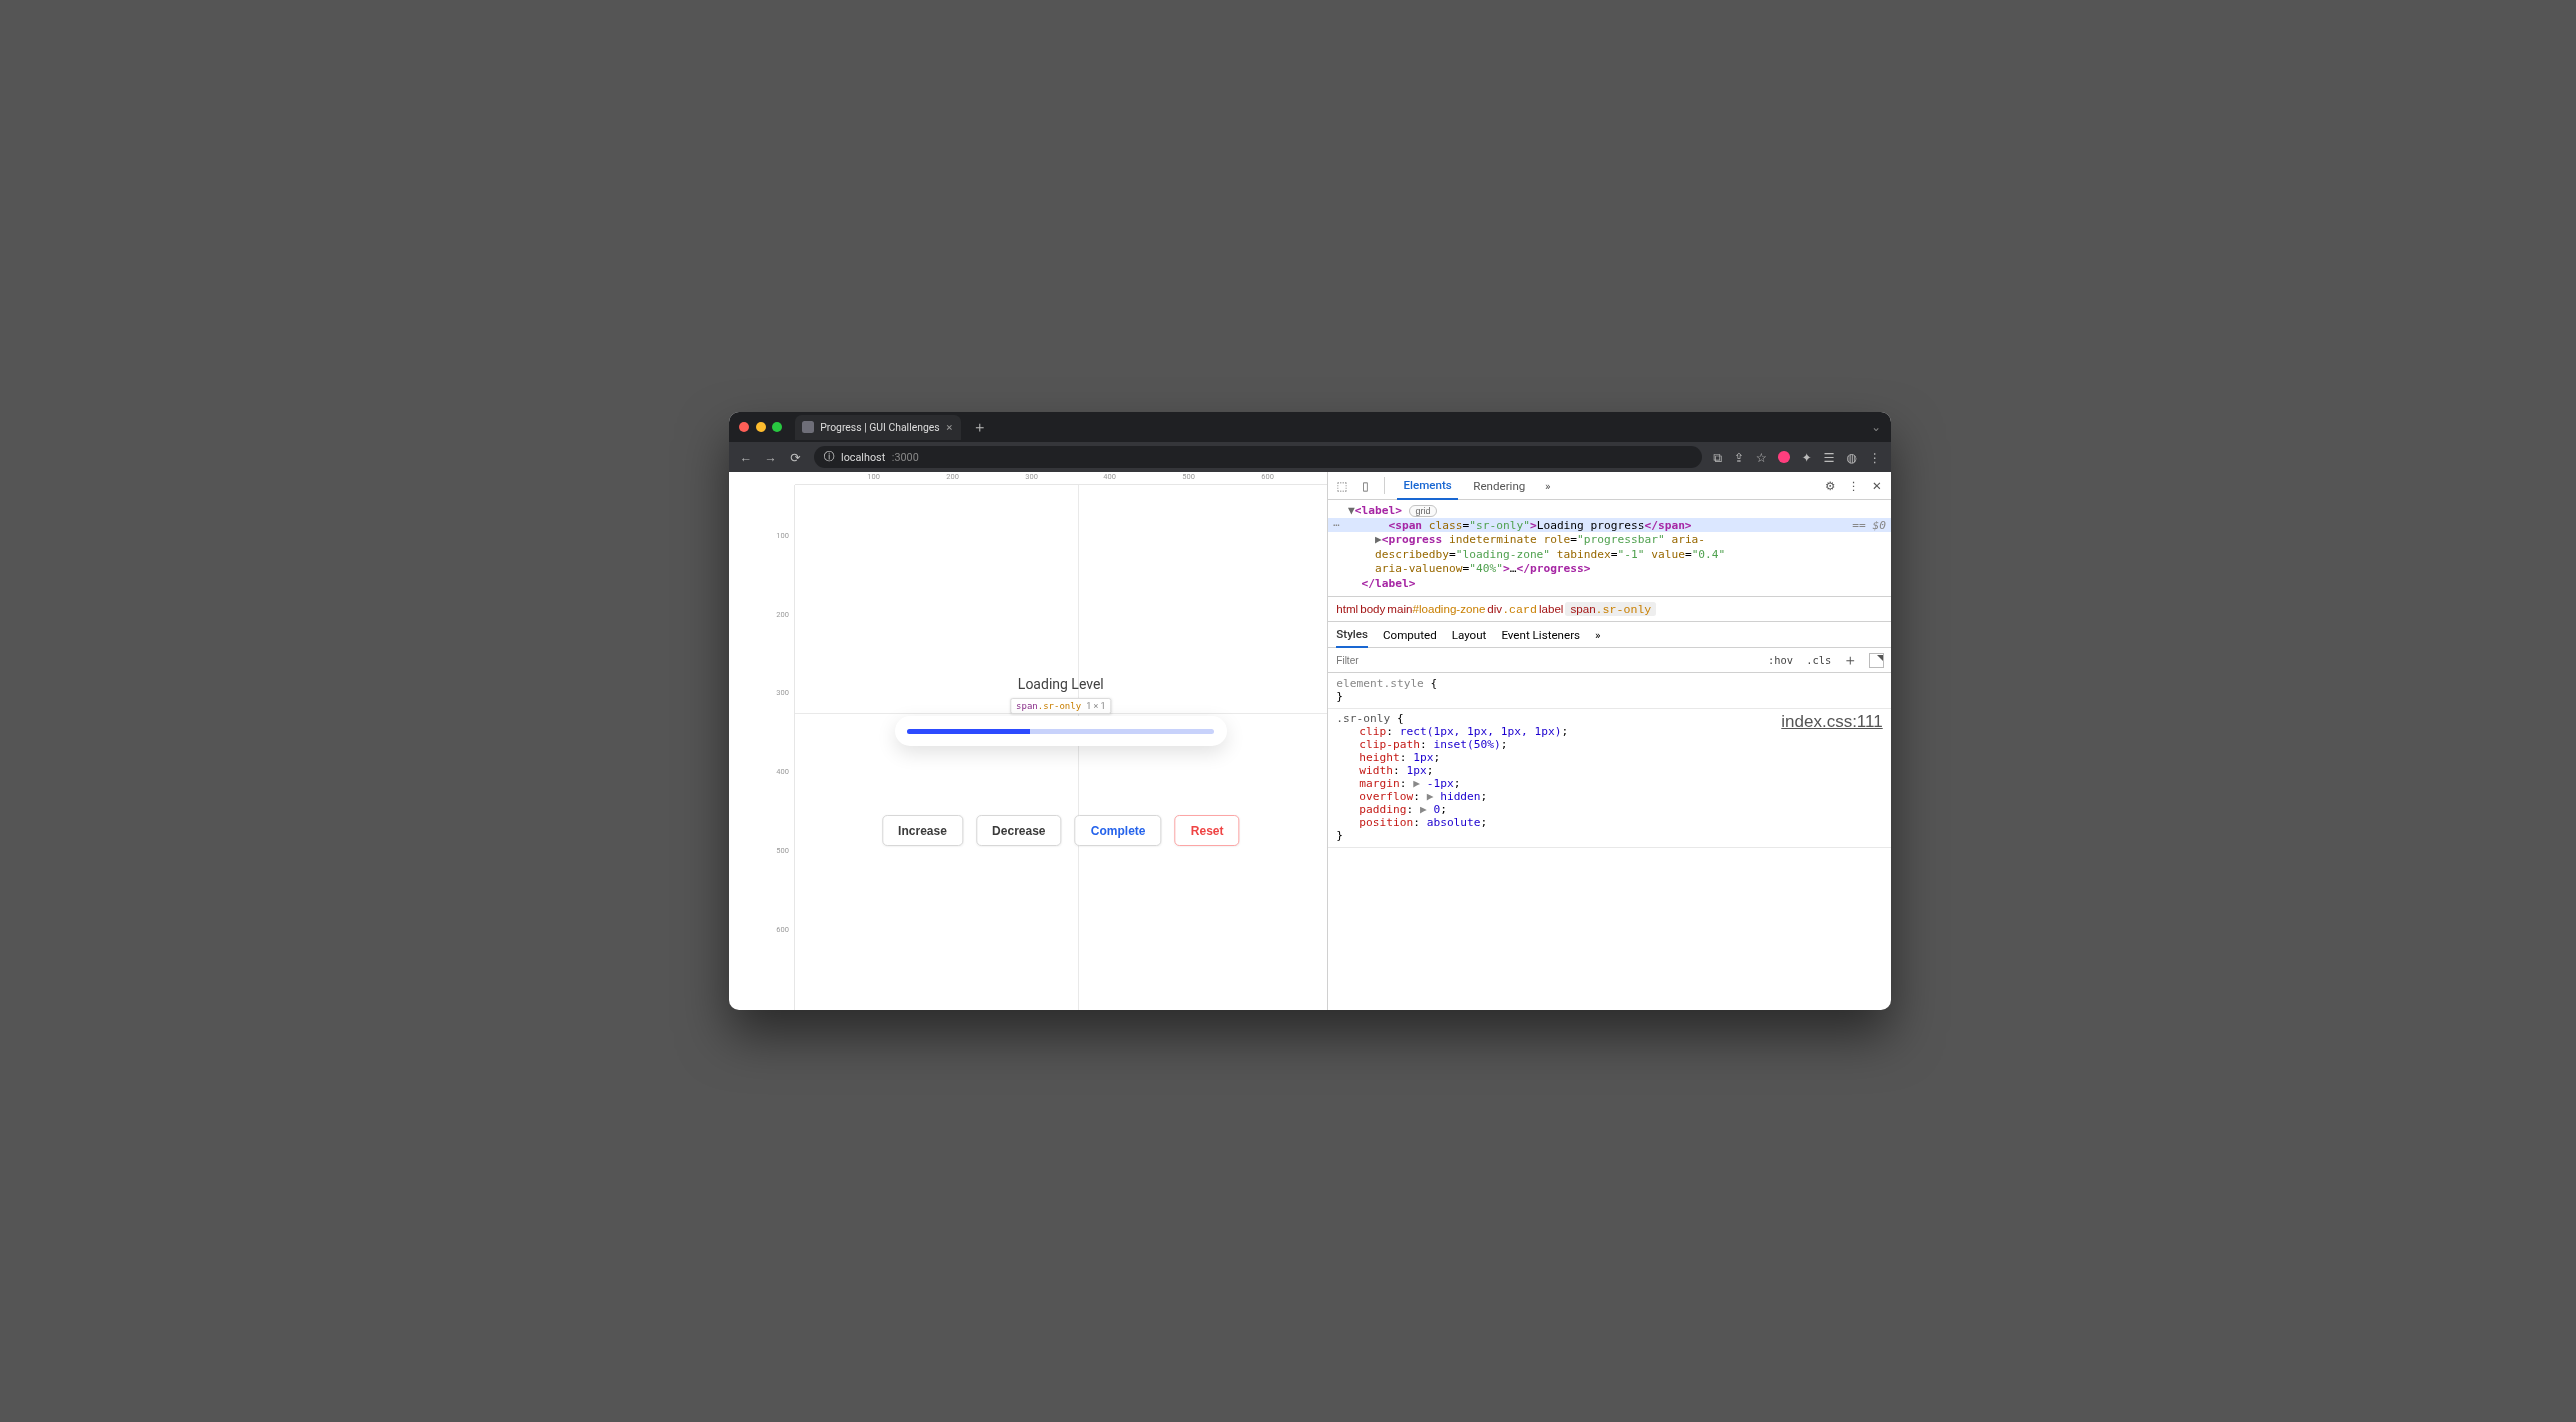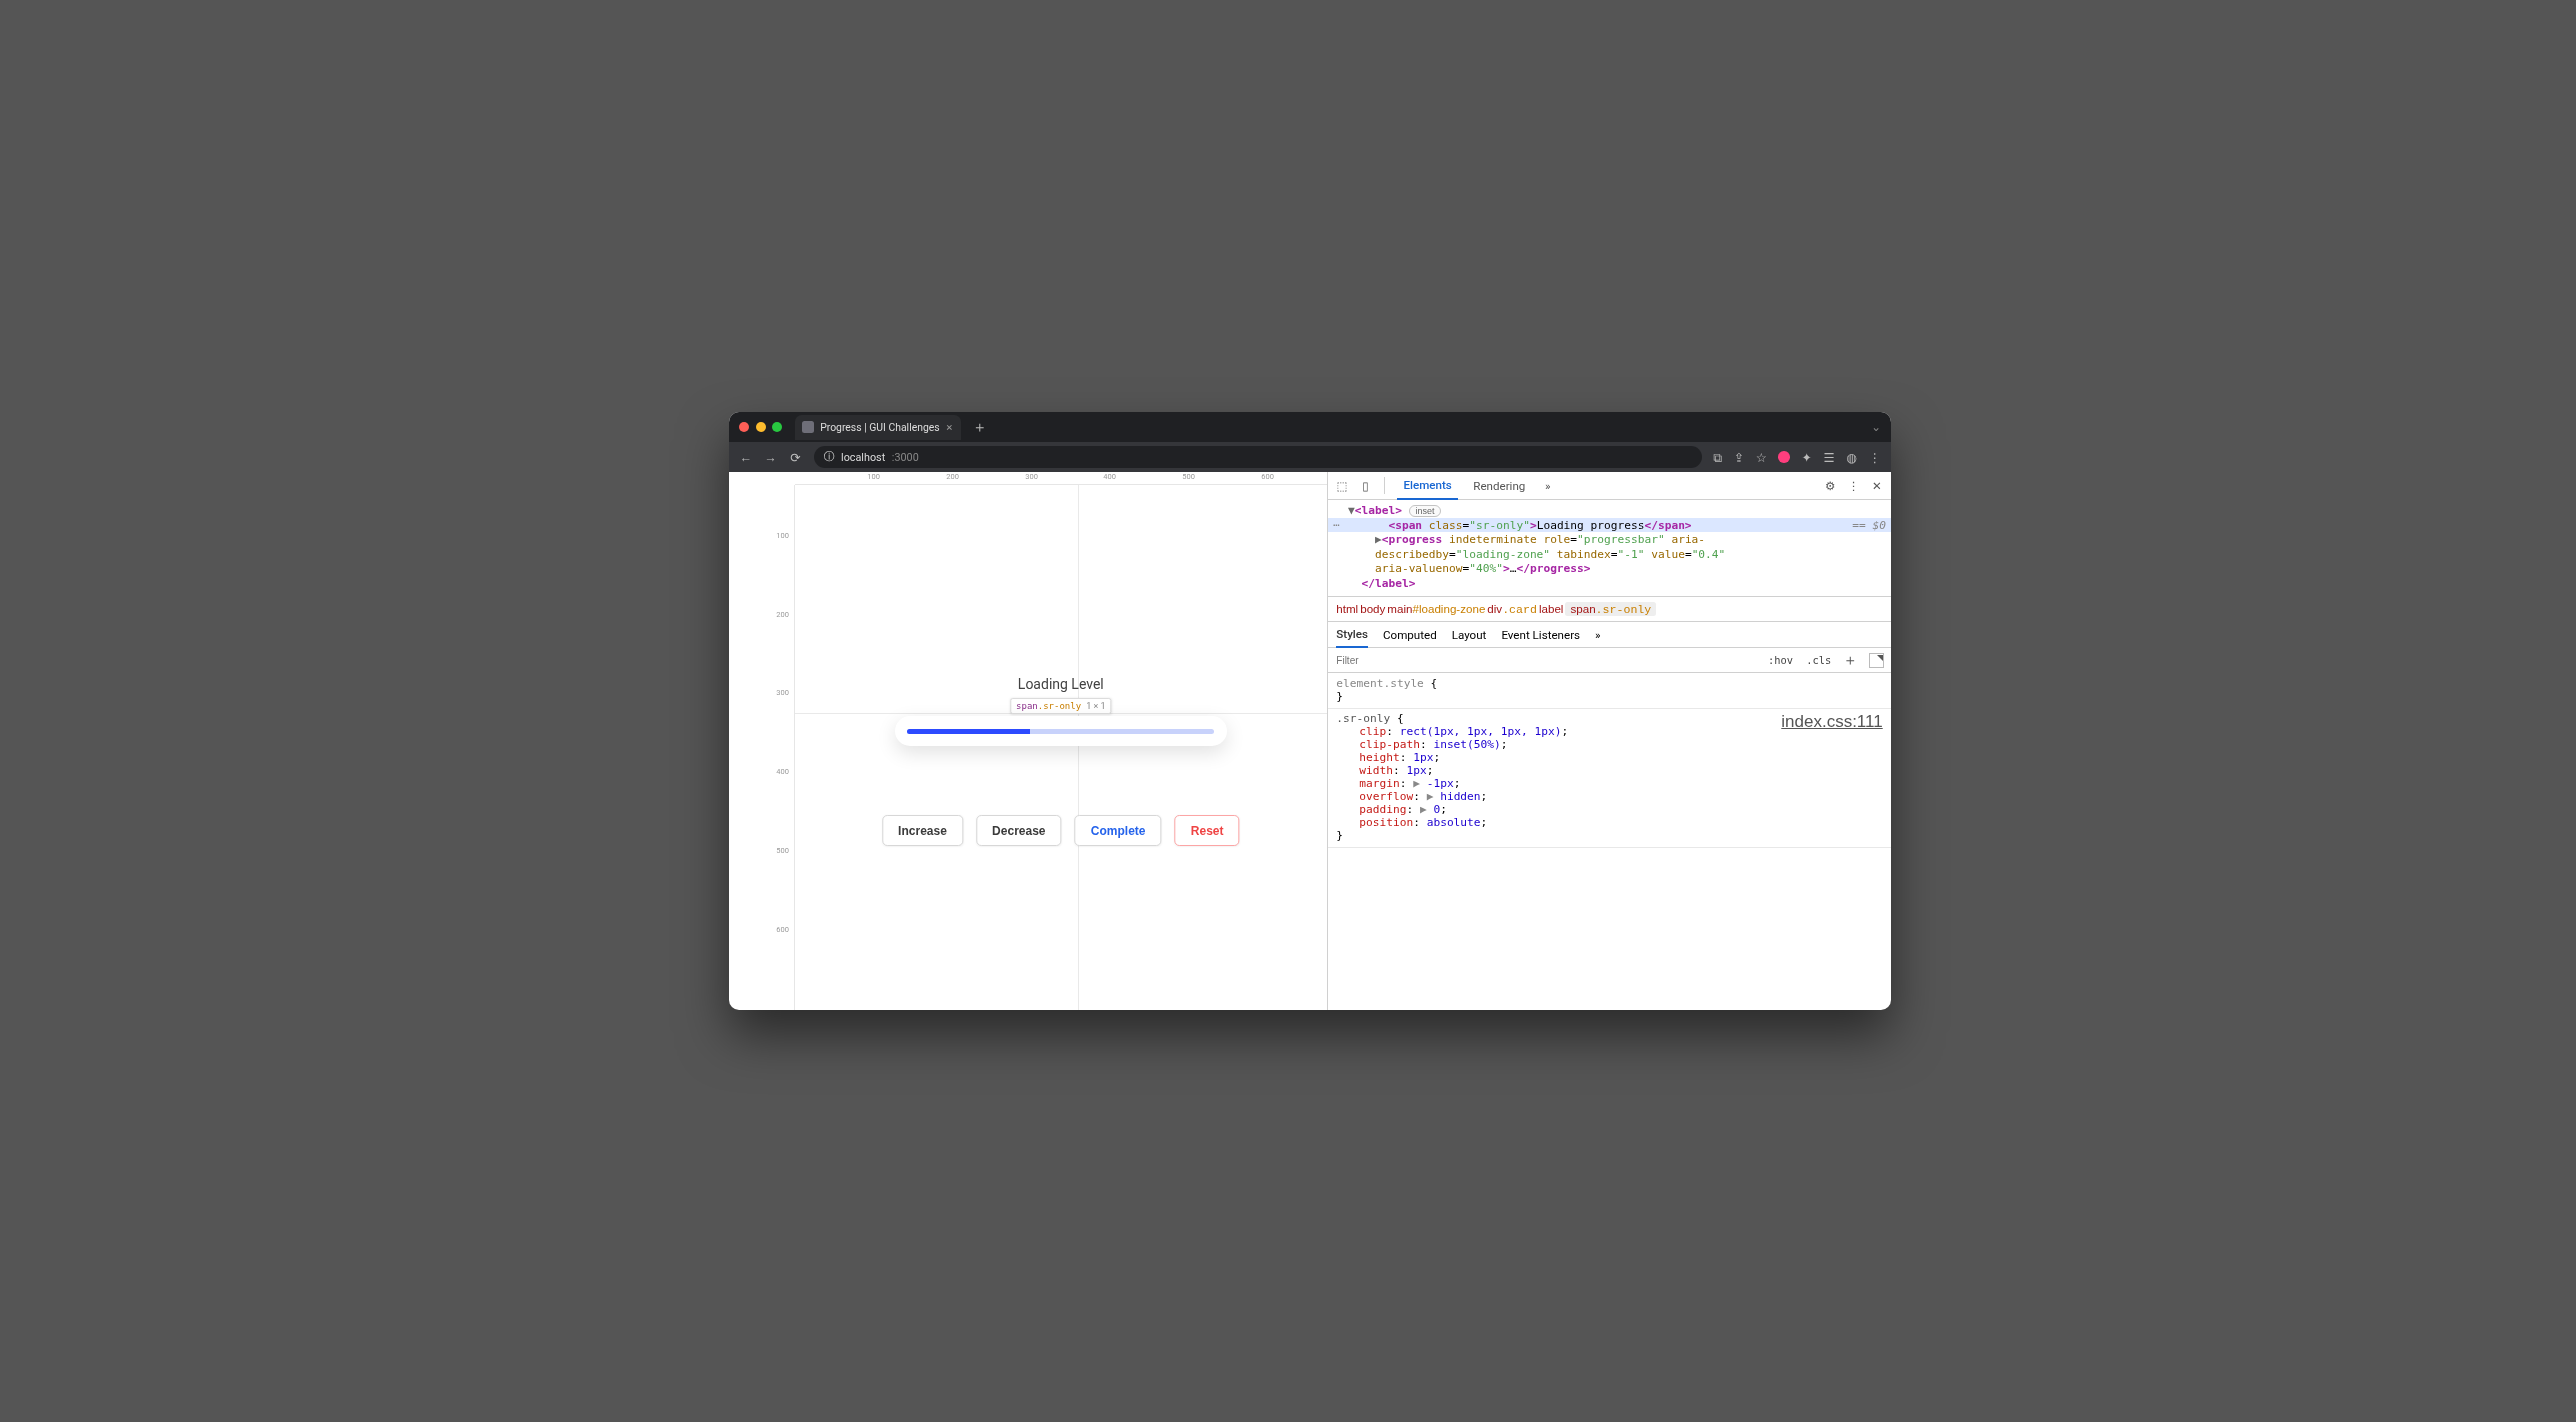--- a/index.html
+++ b/index.html
@@ -283,21 +283,21 @@
         <span class="dt-tab active">Elements</span>
         <span class="dt-tab">Rendering</span>
         <span class="dt-ico">»</span>
         <span class="spacer"></span>
         <span class="dt-ico">⚙</span>
         <span class="dt-ico">⋮</span>
         <span class="dt-ico">✕</span>
       </div>
 
       <div class="elements">
-        <div class="line"><span class="t-arrow">▼</span><span class="t-tag">&lt;label&gt;</span> <span class="badge">inset</span></div>
+        <div class="line"><span class="t-arrow">▼</span><span class="t-tag">&lt;label&gt;</span> <span class="badge">grid</span></div>
         <div class="line sel-row">      <span class="t-tag">&lt;span</span> <span class="t-attr">class</span>=<span class="t-str">"sr-only"</span><span class="t-tag">&gt;</span><span class="t-txt">Loading progress</span><span class="t-tag">&lt;/span&gt;</span><span class="eqdollar">== $0</span></div>
         <div class="line">    <span class="t-arrow">▶</span><span class="t-tag">&lt;progress</span> <span class="t-attr">indeterminate</span> <span class="t-attr">role</span>=<span class="t-str">"progressbar"</span> <span class="t-attr">aria-</span></div>
         <div class="line">    <span class="t-attr">describedby</span>=<span class="t-str">"loading-zone"</span> <span class="t-attr">tabindex</span>=<span class="t-str">"-1"</span> <span class="t-attr">value</span>=<span class="t-str">"0.4"</span></div>
         <div class="line">    <span class="t-attr">aria-valuenow</span>=<span class="t-str">"40%"</span><span class="t-tag">&gt;</span>…<span class="t-tag">&lt;/progress&gt;</span></div>
         <div class="line">  <span class="t-tag">&lt;/label&gt;</span></div>
       </div>
 
       <div class="breadcrumb">
         <span>html</span>
         <span>body</span>

